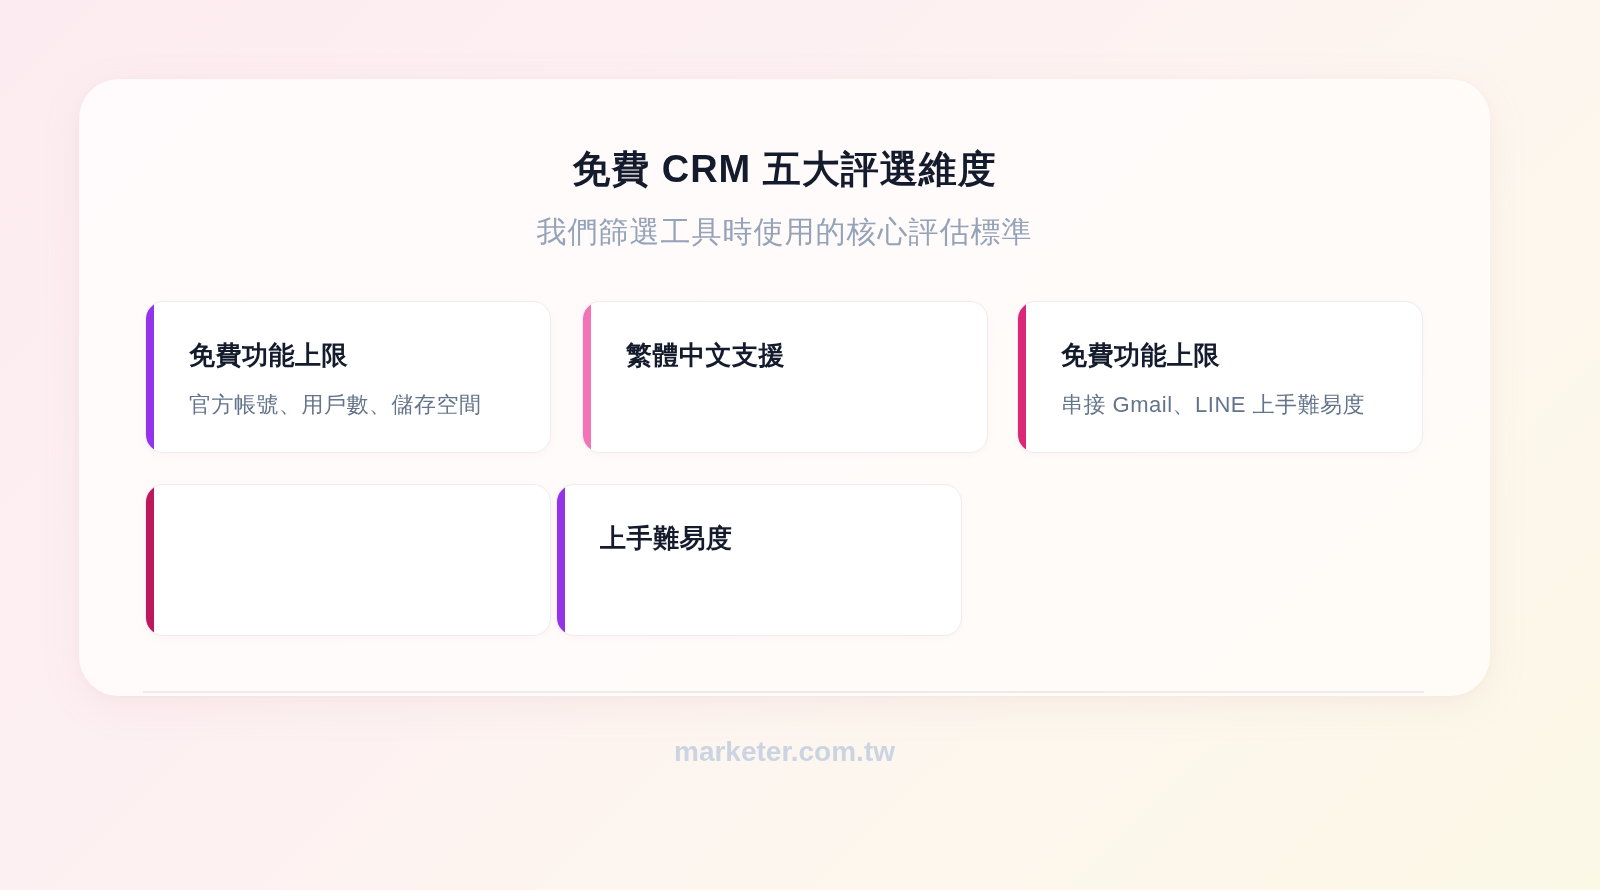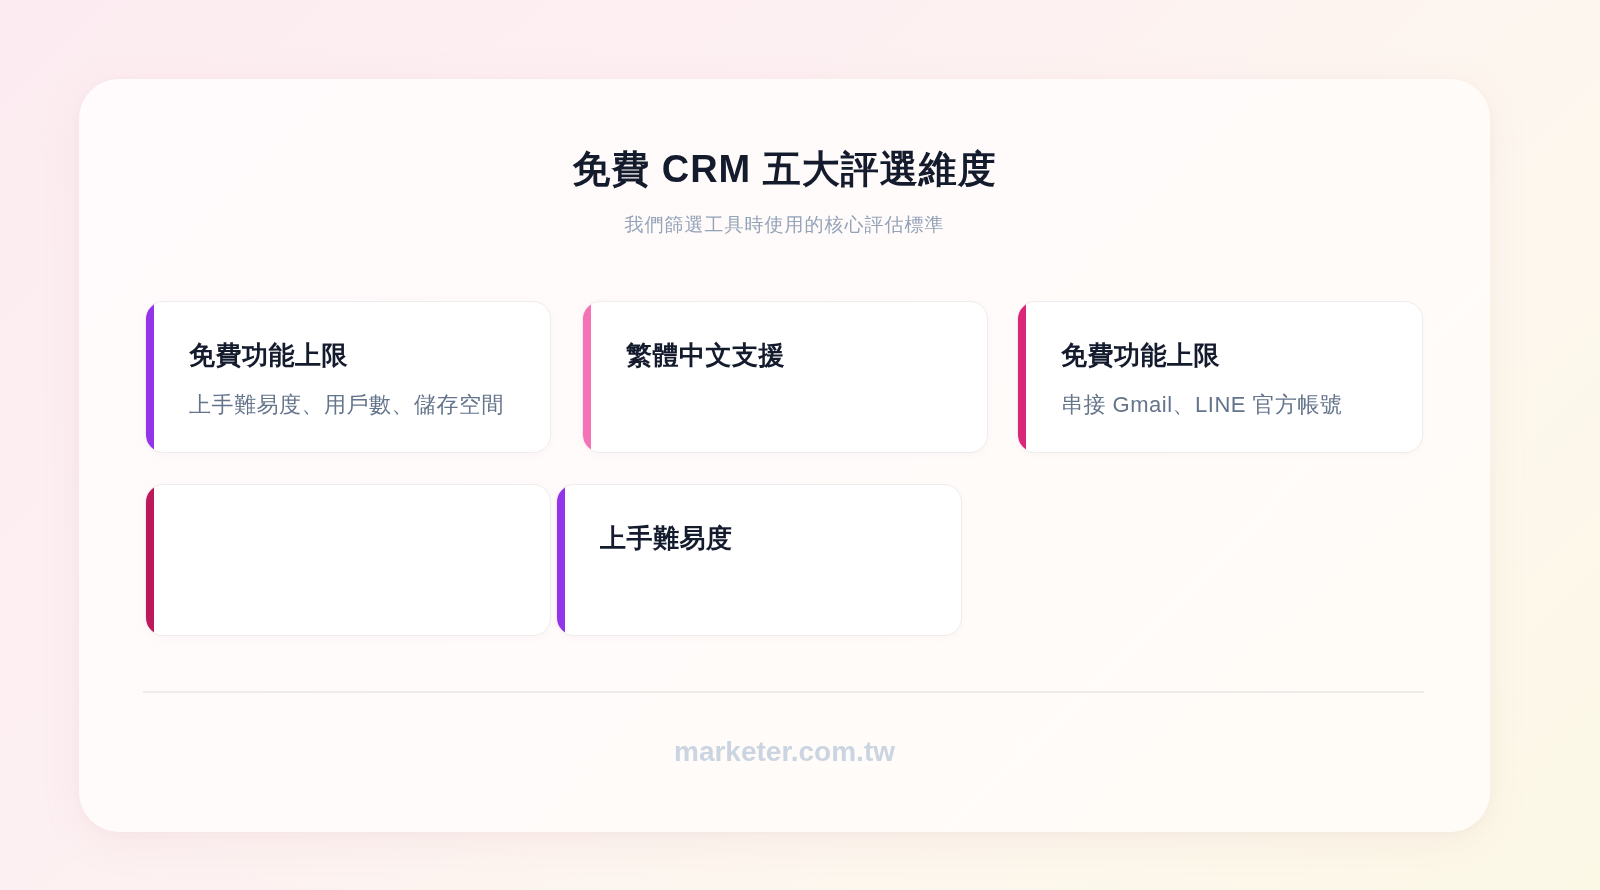--- a/index.html
+++ b/index.html
@@ -7,39 +7,39 @@
       width: 1600px; height: 890px; overflow: hidden;
       font-family: "Liberation Sans", "DejaVu Sans", sans-serif;
     }
     body {
       background: linear-gradient(135deg, #fcecf1 0%, #fdf0f2 35%, #fdf7ee 70%, #fcf8e6 100%);
       position: relative;
     }
     .panel {
       position: absolute;
       left: 79px; top: 79px;
-      width: 1411px; height: 753px;
+      width: 1411px; height: 617px;
       border-radius: 40px;
       background: linear-gradient(135deg, #fffafb 0%, #fffbfa 50%, #fffcf7 100%);
       box-shadow: 0 10px 40px rgba(200, 150, 160, 0.10), 0 2px 8px rgba(200, 160, 160, 0.06);
     }
     .title {
       position: absolute;
       left: 0; right: 0; top: 65px;
       text-align: center;
       font-size: 38px;
       font-weight: 700;
       color: #141b2d;
       letter-spacing: 1px;
     }
     .subtitle {
       position: absolute;
       left: 0; right: 0; top: 133px;
       text-align: center;
-      font-size: 19px;
+      font-size: 30px;
       color: #94a3b8;
       letter-spacing: 1px;
     }
     .grid {
       position: absolute;
       left: 66px; top: 222px;
       width: 1280px;
     }
     .card {
       position: absolute;
@@ -85,30 +85,30 @@
 <body>
 
 <div class="panel">
   <h1 class="title">免費 CRM 五大評選維度</h1>
   <p class="subtitle">我們篩選工具時使用的核心評估標準</p>
 
   <div class="grid">
     <div class="card" style="left:0; top:0;font-family:Liberation Serif, serif;">
       <div class="accent" style="background: rgb(147, 51, 234);"></div>
       <div class="card-title">免費功能上限</div>
-      <div class="card-desc">上手難易度、用戶數、儲存空間</div>
+      <div class="card-desc">官方帳號、用戶數、儲存空間</div>
     </div>
     <div class="card" style="left:437px; top:0;">
       <div class="accent" style="background: rgb(244, 114, 182);"></div>
       <div class="card-title">繁體中文支援</div>
     </div>
     <div class="card" style="left:872px; top:0;">
       <div class="accent" style="background: rgb(219, 39, 119);"></div>
       <div class="card-title">免費功能上限</div>
-      <div class="card-desc">串接 Gmail、LINE 官方帳號</div>
+      <div class="card-desc">串接 Gmail、LINE 上手難易度</div>
     </div>
     <div class="card" style="left:0; top:183px;">
       <div class="accent" style="background: rgb(190, 24, 93);"></div>
     </div>
     <div class="card" style="left:411px; top:183px;">
       <div class="accent" style="background: rgb(147, 51, 234);"></div>
       <div class="card-title">上手難易度</div>
     </div>
   </div>
 

